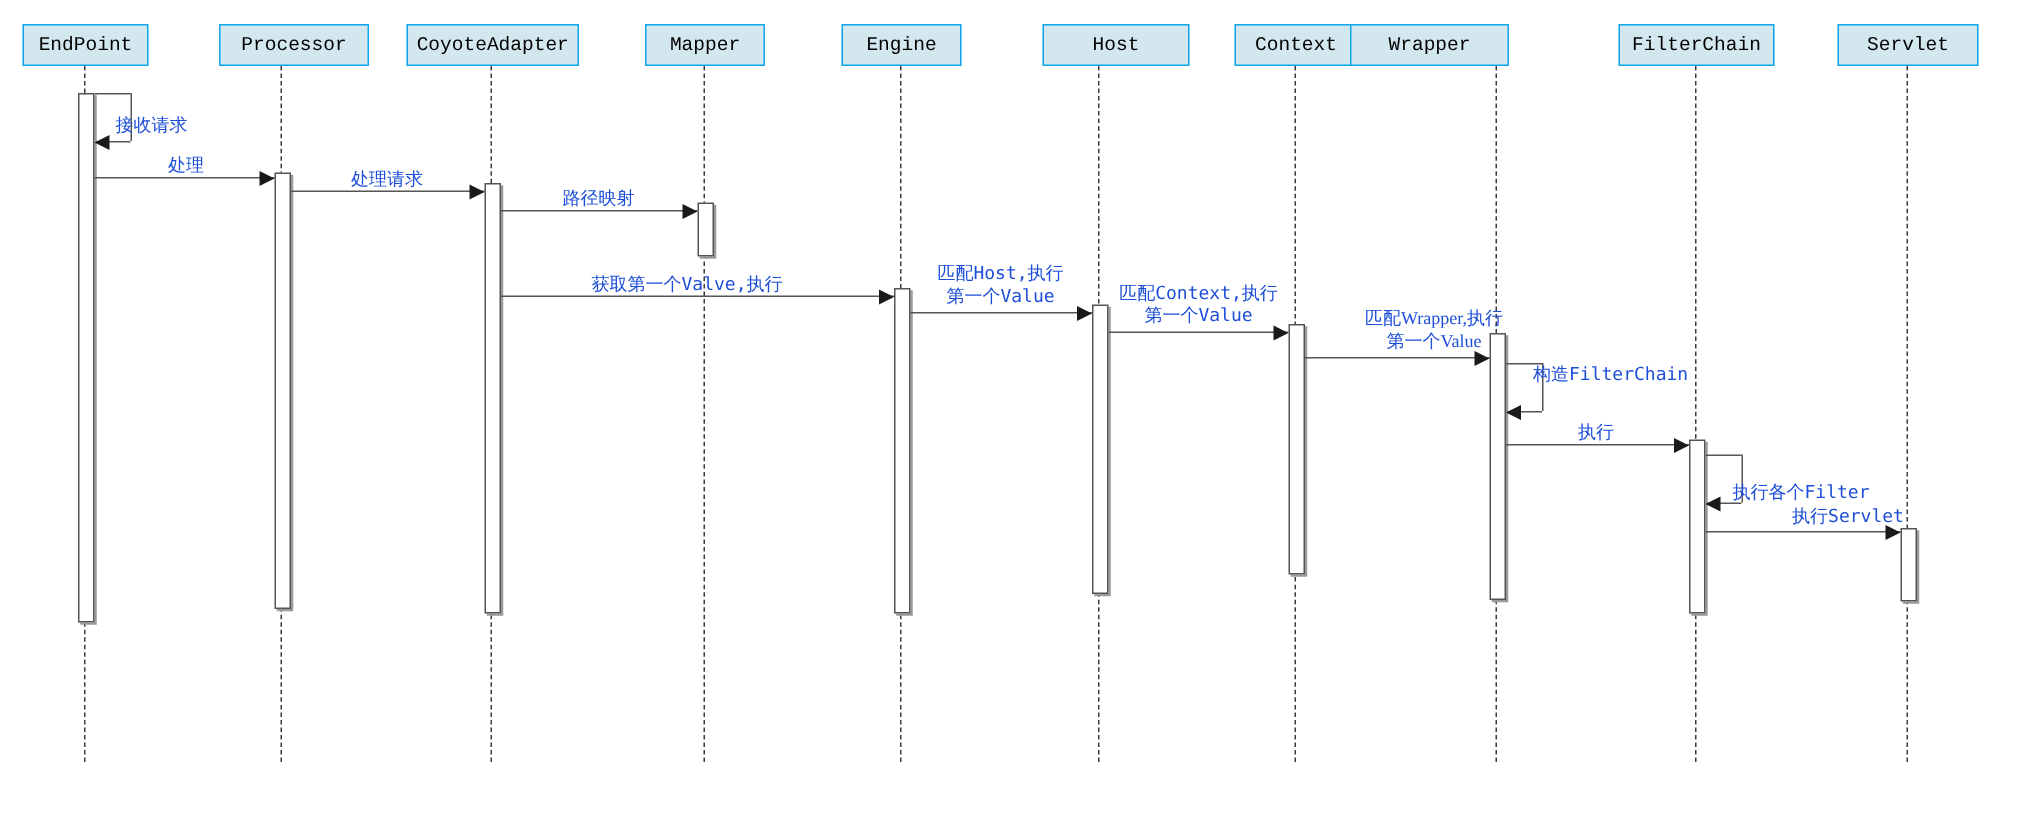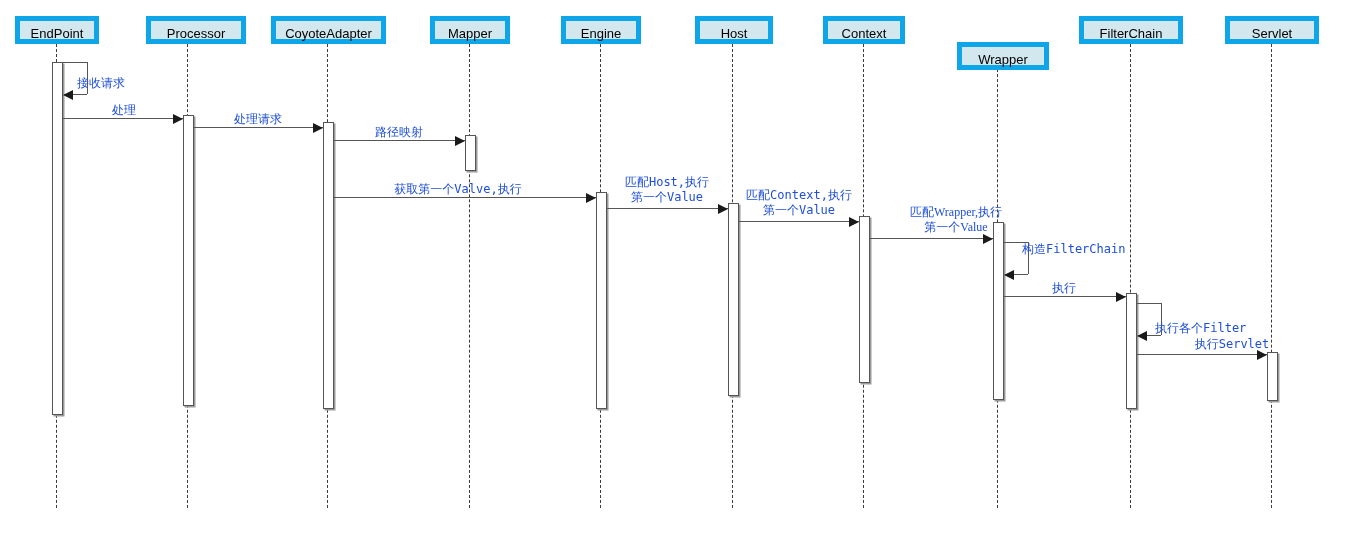--- a/index.html
+++ b/index.html
@@ -14,27 +14,27 @@
     position: relative;
     width: 1357px;
     height: 557px;
     background: #ffffff;
     overflow: hidden;
   }
   .participant-box {
     position: absolute;
     box-sizing: border-box;
     background: #d3e7ef;
-    border: 5px solid #0ea5e9;
+    border: 1px solid #0ea5e9;
     height: 28px;
     line-height: 26px;
     text-align: center;
     font-size: 13px;
     color: #000000;
-    font-family: Liberation Sans, sans-serif;
+    font-family: Liberation Mono, monospace;
     white-space: nowrap;
   }
   .lifeline {
     position: absolute;
     width: 0;
     border-left: 1.6px dashed #3a3a3a;
   }
   .activation {
     position: absolute;
     box-sizing: border-box;
@@ -91,23 +91,23 @@
     <div class="lifeline" style="left: 732.2px; top: 44px; height: 464px;"></div>
     <div class="lifeline" style="left: 863.2px; top: 44px; height: 464px;"></div>
     <div class="lifeline" style="left: 997.2px; top: 44px; height: 464px;"></div>
     <div class="lifeline" style="left: 1130.2px; top: 44px; height: 464px;"></div>
     <div class="lifeline" style="left: 1271.2px; top: 44px; height: 464px;"></div>
     <div class="participant-box" style="left: 15px; top: 16px; width: 84px;"><span>EndPoint</span></div>
     <div class="participant-box" style="left: 146px; top: 16px; width: 100px;"><span>Processor</span></div>
     <div class="participant-box" style="left: 271px; top: 16px; width: 115px;"><span>CoyoteAdapter</span></div>
     <div class="participant-box" style="left: 430px; top: 16px; width: 80px;"><span>Mapper</span></div>
     <div class="participant-box" style="left: 561px; top: 16px; width: 80px;"><span>Engine</span></div>
-    <div class="participant-box" style="left: 695px; top: 16px; width: 78px;"><span>Host</span></div>
+    <div class="participant-box" style="left: 695px; top: 16px; width: 98px;"><span>Host</span></div>
     <div class="participant-box" style="left: 823px; top: 16px; width: 82px;"><span>Context</span></div>
-    <div class="participant-box" style="left: 957px; top: 16px; width: 92px; margin-top: 26px;"><span>Wrapper</span></div>
+    <div class="participant-box" style="left: 900px; top: 16px; width: 106px;"><span>Wrapper</span></div>
     <div class="participant-box" style="left: 1079px; top: 16px; width: 104px;"><span>FilterChain</span></div>
     <div class="participant-box" style="left: 1225px; top: 16px; width: 94px;"><span>Servlet</span></div>
     <div class="activation" style="left: 51.5px; top: 62px; height: 353px;"></div>
     <div class="activation" style="left: 182.5px; top: 115px; height: 291px;"></div>
     <div class="activation" style="left: 322.5px; top: 122px; height: 287px;"></div>
     <div class="activation" style="left: 464.5px; top: 135px; height: 36px;"></div>
     <div class="activation" style="left: 595.5px; top: 192px; height: 217px;"></div>
     <div class="activation" style="left: 727.5px; top: 203px; height: 193px;"></div>
     <div class="activation" style="left: 858.5px; top: 216px; height: 167px;"></div>
     <div class="activation" style="left: 992.5px; top: 222px; height: 178px;"></div>

